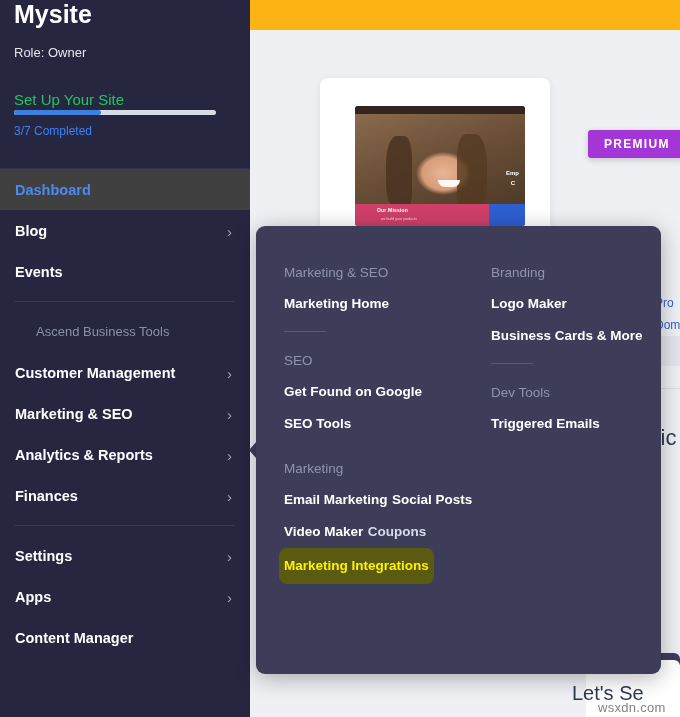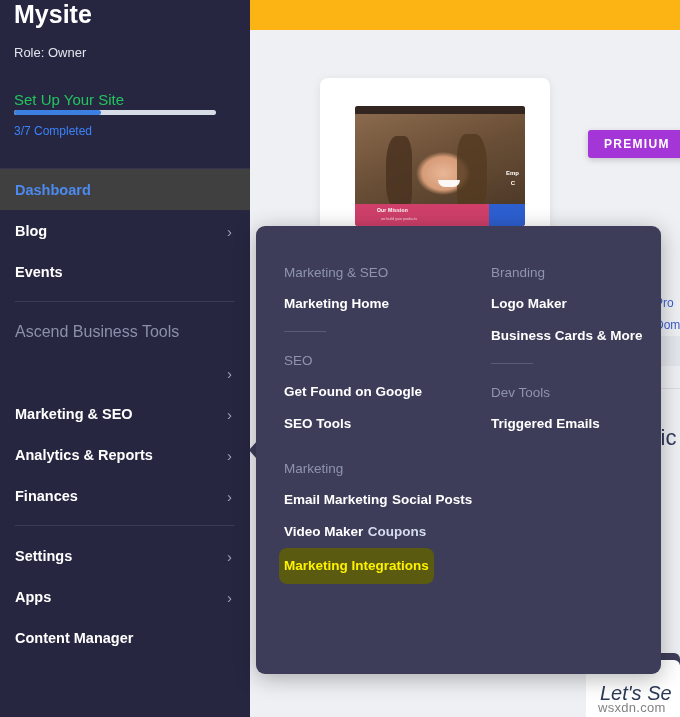--- a/index.html
+++ b/index.html
@@ -115,22 +115,22 @@
     position: absolute; left: 586px; top: 660px;
     width: 94px; height: 57px;
     background: #ffffff; border-radius: 6px 6px 0 0;
   }
   .bottom-navy {
     position: absolute; left: 584px; top: 653px;
     width: 96px; height: 12px;
     background: #3d3d5a; border-radius: 6px 6px 0 0;
   }
   .lets-sell {
-    position: absolute; left: 600px; top: 682px;
-    font-size: 20px; color: #2d3a56; white-space: nowrap; font-style: italic;
+    position: absolute; left: 572px; top: 682px;
+    font-size: 20px; color: #2d3a56; white-space: nowrap;
   }
   .watermark {
     position: absolute; left: 598px; top: 700px;
     font-size: 13px; color: #6b6b6b; letter-spacing: .3px;
     opacity: .85; white-space: nowrap;
   }
 
   
   .sidebar {
     position: absolute; left: 0; top: 0;
@@ -184,22 +184,23 @@
   .nav-item.active { background: #404040; }
   .nav-item.active .lbl { color: #4c8af0; font-weight: bold; }
   .nav-item .chev {
     position: absolute; right: 18px; top: 50%;
     transform: translateY(-50%);
     color: #9aa0b5; font-size: 15px; line-height: 1;
   }
   .nav-section {
     height: 41px; display: flex; align-items: center;
     padding: 0 15px;
-    font-size: 16px; color: #8b90a8;
+    font-size: 13px; color: #8b90a8;
     white-space: nowrap;
+    margin-left: 21px;
   }
   .nav-divider {
     margin: 9px 15px; height: 1px; background: #3a3a55;
   }
 
   
   .flyout {
     position: absolute; left: 256px; top: 226px;
     width: 405px; height: 448px;
     background: #3d3d5a;
@@ -296,20 +297,21 @@
         <div class="nav-item">
           <span class="lbl">Blog</span>
           <span class="chev">›</span>
         </div>
         <div class="nav-item">
           <span class="lbl">Events</span>
         </div>
         <div class="nav-divider"></div>
         <div class="nav-section">Ascend Business Tools</div>
         <div class="nav-item">
+          <span class="lbl">Customer Management</span>
           <span class="chev">›</span>
         </div>
         <div class="nav-item">
           <span class="lbl">Marketing &amp; SEO</span>
           <span class="chev">›</span>
         </div>
         <div class="nav-item">
           <span class="lbl">Analytics &amp; Reports</span>
           <span class="chev">›</span>
         </div>

